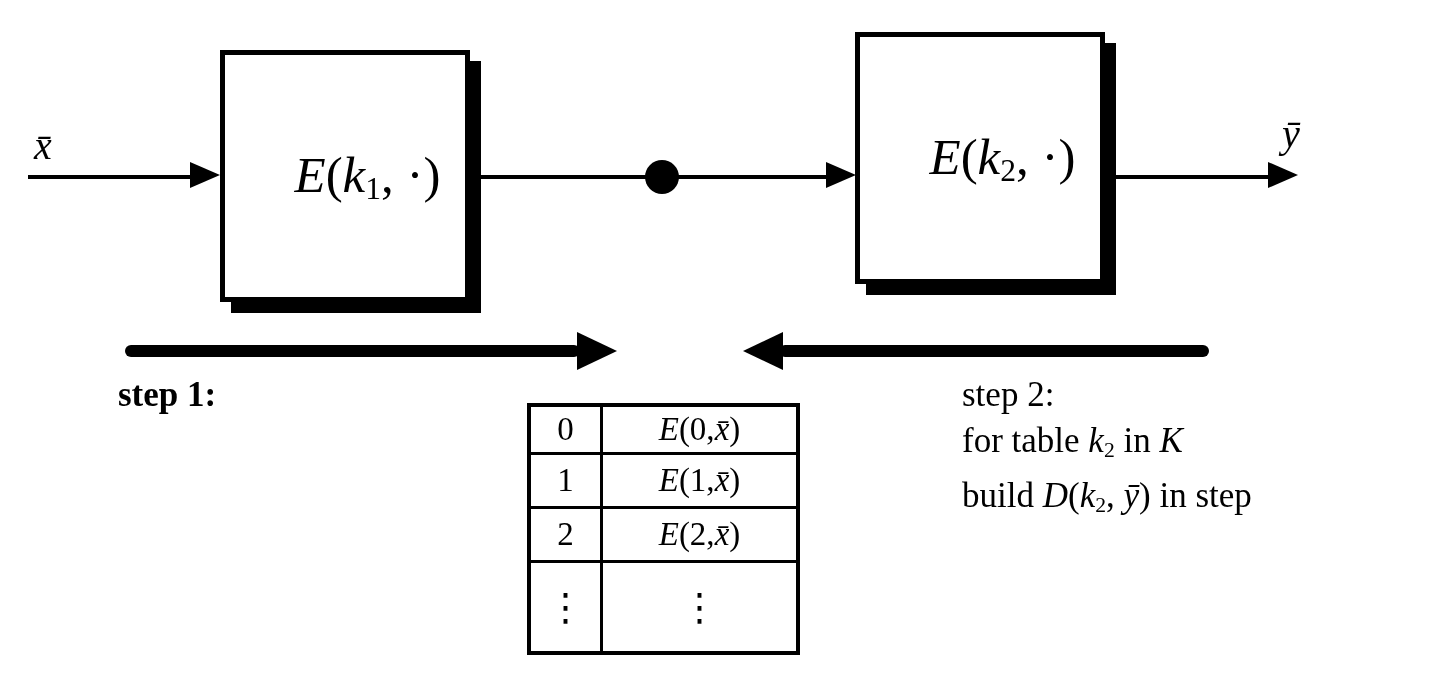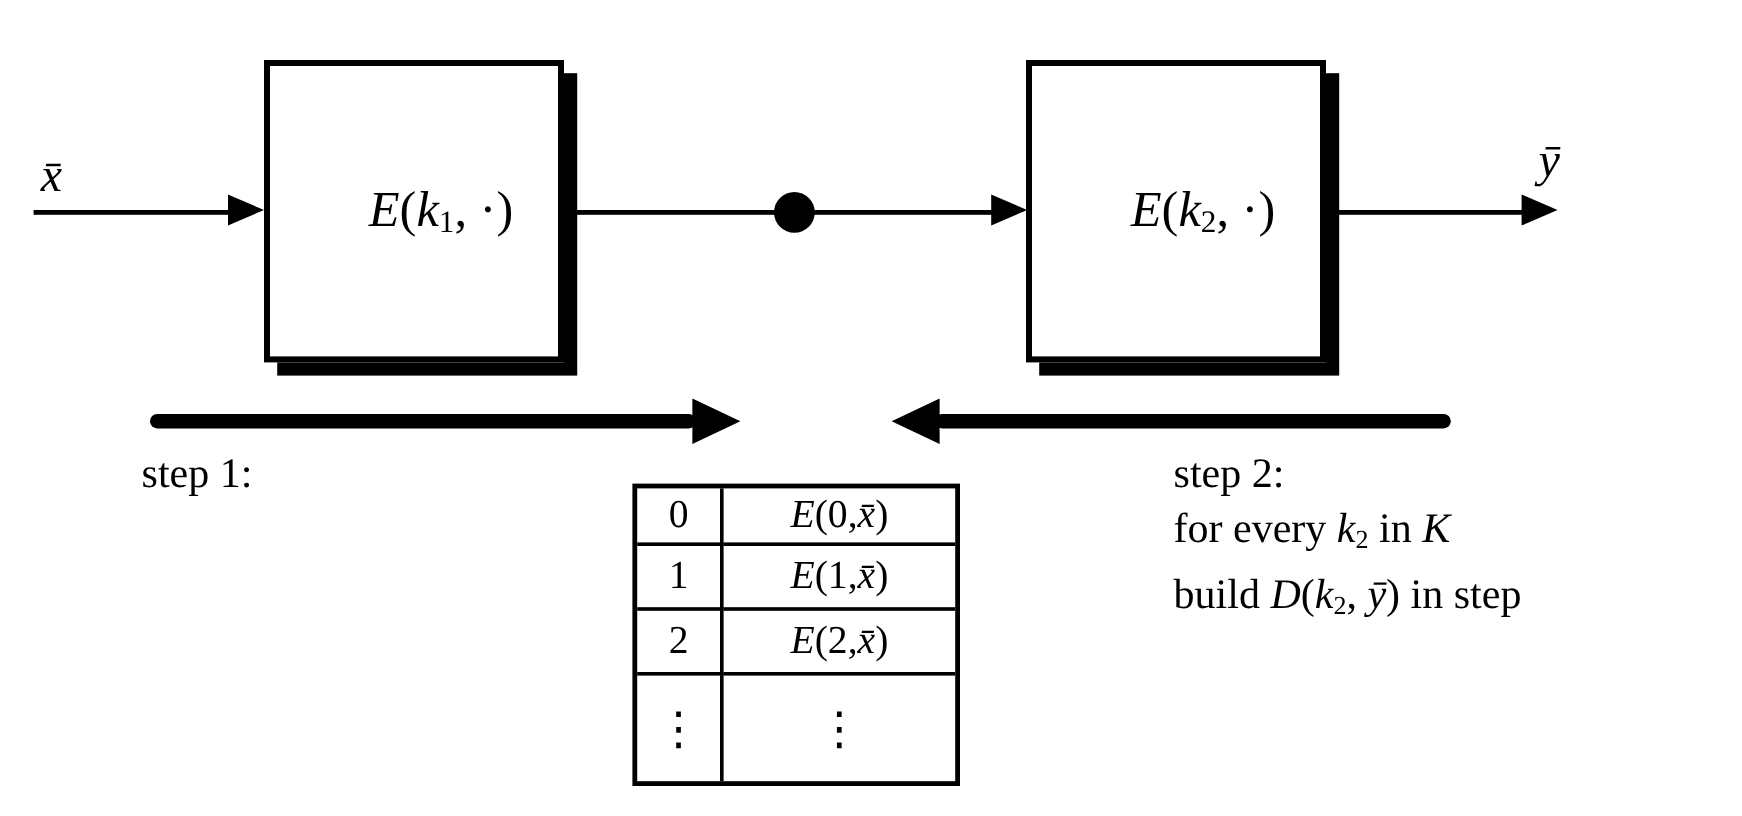--- a/index.html
+++ b/index.html
@@ -14,21 +14,21 @@
   
   .ebox{
     position:absolute;
     width:250px;height:252px;
     box-sizing:border-box;
     border:5px solid #000;
     background:#fff;
     box-shadow:11px 11px 0 0 #000;
     display:flex;align-items:center;justify-content:center;
   }
-  .ebox-label{font-size:42px;white-space:nowrap;margin-left:45px;}
+  .ebox-label{font-size:51px;white-space:nowrap;margin-left:45px;}
   
   .hline{position:absolute;height:4px;background:#000;}
   .ahead-r{ 
     position:absolute;width:0;height:0;
     border-top:13px solid transparent;
     border-bottom:13px solid transparent;
     border-left:30px solid #000;
   }
   .dot{
     position:absolute;width:34px;height:34px;
@@ -88,41 +88,41 @@
   <div class="ahead-r" style="left:190px;top:162px;"></div>
 
   <div class="ebox" style="left:220px;top:50px;">
     <div class="ebox-label"><span class="run-i">E</span><span class="run-u">(</span><span class="run-i">k</span><span class="run-s">1</span><span class="run-u">, ·)</span></div>
   </div>
 
   <div class="hline" style="left:470px;top:175px;width:360px;"></div>
   <div class="dot" style="left:645px;top:160px;"></div>
   <div class="ahead-r" style="left:826px;top:162px;"></div>
 
-  <div class="ebox" style="left:855px;top:50px;">
+  <div class="ebox" style="left:855px;top:32px;">
     <div class="ebox-label"><span class="run-i">E</span><span class="run-u">(</span><span class="run-i">k</span><span class="run-s">2</span><span class="run-u">, ·)</span></div>
   </div>
 
   <div class="hline" style="left:1105px;top:175px;width:165px;"></div>
   <div class="ahead-r" style="left:1268px;top:162px;"></div>
   <div class="iolabel" style="left:1282px;top:110px;"><span class="run-i">ȳ</span></div>
 
   <div class="thickline" style="left:125px;top:345px;width:455px;"></div>
   <div class="bighead-r" style="left:577px;top:332px;"></div>
 
   <div class="bighead-l" style="left:743px;top:332px;"></div>
   <div class="thickline" style="left:779px;top:345px;width:430px;"></div>
 
-  <div class="steptext" style="left:118px;top:372px;">
+  <div class="steptext" style="left:118px;top:372px;font-weight:bold;">
     <div>step 1:</div>
   </div>
 
-  <div class="steptext" style="left:962px;top:372px;margin-left:16px;">
+  <div class="steptext" style="left:962px;top:372px;">
     <div>step 2:</div>
-    <div><span class="run-u">for every </span><span class="run-i">k</span><span class="run-s">2</span><span class="run-u"> in </span><span class="run-c">K</span></div>
+    <div><span class="run-u">for table </span><span class="run-i">k</span><span class="run-s">2</span><span class="run-u"> in </span><span class="run-c">K</span></div>
     <div><span class="run-u">build </span><span class="run-i">D</span><span class="run-u">(</span><span class="run-i">k</span><span class="run-s">2</span><span class="run-u">, </span><span class="run-i">ȳ</span><span class="run-u">)</span><span class="run-u"> in step</span></div>
   </div>
 
   <div class="ltable">
 
     <div class="tc keycol rowsep">0</div>
     <div class="tc rowsep">
         <span class="run-i">E</span>
         <span class="run-u">(0, </span>
         <span class="run-i">x̄</span>

